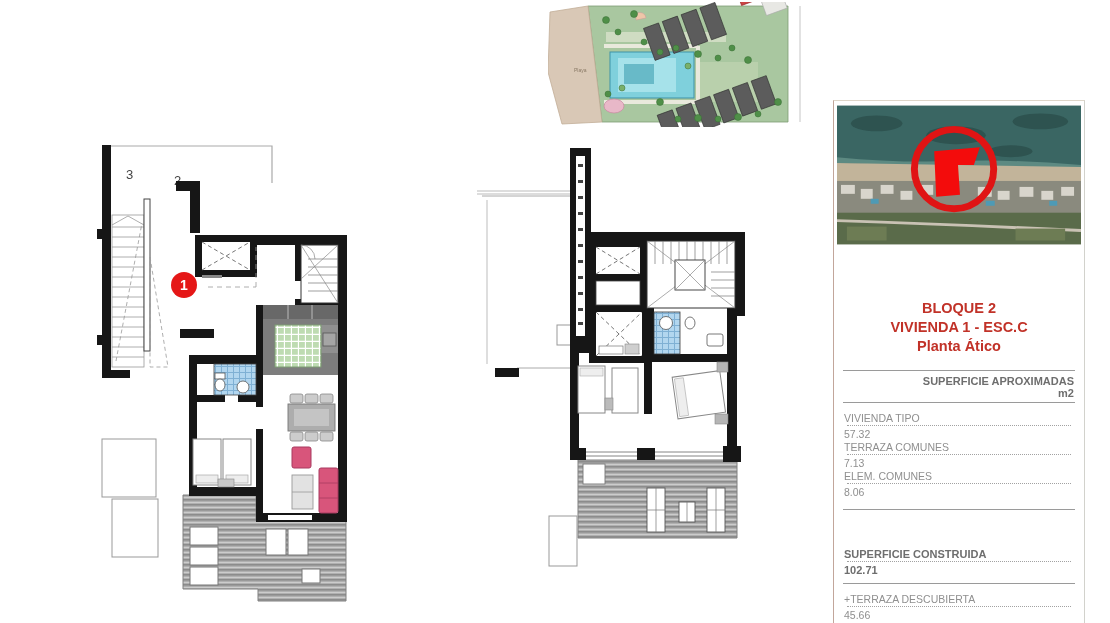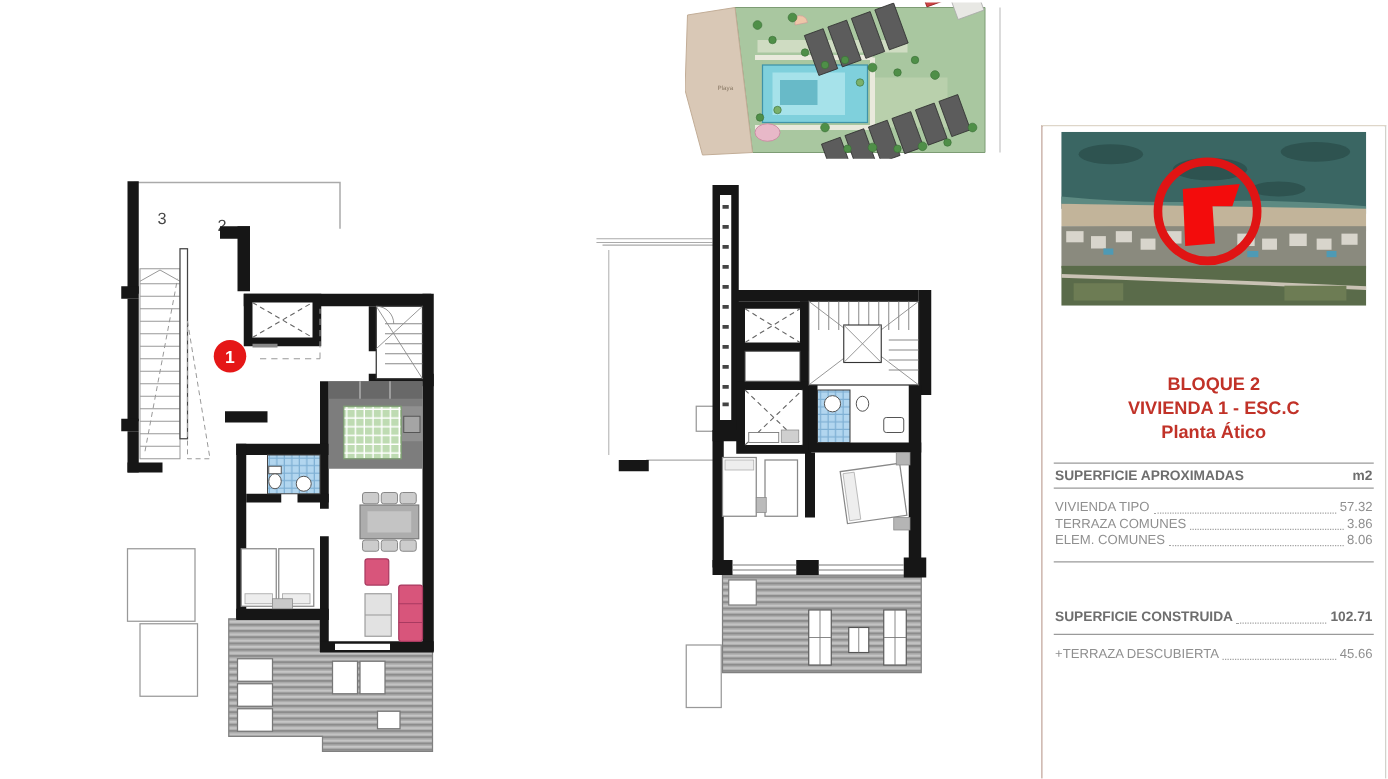--- a/index.html
+++ b/index.html
@@ -5,34 +5,34 @@
   html,body { margin:0; padding:0; background:#fff; }
   .page {
     position:relative; width:1110px; height:623px; background:#ffffff;
     overflow:hidden; font-family:"Liberation Sans", sans-serif;
   }
   svg.site-plan   { position:absolute; left:548px; top:2px;   width:255px; height:125px; }
   svg.plan-left   { position:absolute; left:96px;  top:139px; width:252px; height:464px; }
   svg.plan-center { position:absolute; left:477px; top:146px; width:300px; height:460px; }
 
   .panel {
-    position:absolute; left:833px; top:100px; width:276px; height:523px;
+    position:absolute; left:833px; top:100px; width:252px; height:523px;
     border-left:1px solid #c2a69b; border-top:1px solid #ded6c9;
     border-right:1px solid #d2d2cc; box-sizing:border-box; background:#fff;
   }
   .panel svg.aerial { display:block; margin:4px auto 0 auto; width:244px; height:140px; }
   .panel-title { margin-top:54px; text-align:center; font-weight:bold;
                  font-size:14.5px; line-height:19px; color:#c13228; }
   .surf { margin:14px 9px 0 9px; }
   .surf .divider { border-top:1px solid #9a9a9a; height:0; }
   .surf-hdr { display:flex; justify-content:space-between; align-items:flex-end;
-              font-size:11px; font-weight:bold; color:#6e6e6e; padding:4px 1px 3px 1px; }
+              font-size:11px; font-weight:bold; color:#6e6e6e; padding:4px 1px 3px 1px;flex-direction:column; }
   .rows { margin-top:9px; margin-bottom:10px; }
   .row { display:flex; font-size:10.5px; color:#8f8f8f;
-         line-height:13px; padding:0 1px; }
+         line-height:13px; padding:0 1px;flex-direction:column; }
   .row .dots { flex:1; border-bottom:1.5px dotted #a2a2a2; margin:0 3px 2px 3px; min-width:8px; }
   .row .lbl, .row .val { white-space:nowrap; }
   .row.total { font-size:11px; font-weight:bold; color:#6e6e6e; padding:6px 1px;margin-top:32px; }
   .row.extra { margin-top:9px; }
   text { font-family:"Liberation Sans", sans-serif; }
 </style>
 </head>
 <body>
 
 <div class="page">
@@ -438,21 +438,21 @@
 
       <div class="rows">
         <div class="row">
           <span class="lbl">VIVIENDA TIPO</span>
           <span class="dots"></span>
           <span class="val">57.32</span>
         </div>
         <div class="row">
           <span class="lbl">TERRAZA COMUNES</span>
           <span class="dots"></span>
-          <span class="val">3.86</span>
+          <span class="val">7.13</span>
         </div>
         <div class="row">
           <span class="lbl">ELEM. COMUNES</span>
           <span class="dots"></span>
           <span class="val">8.06</span>
         </div>
       </div>
 
       <div class="divider"></div>
       <div class="row total">

